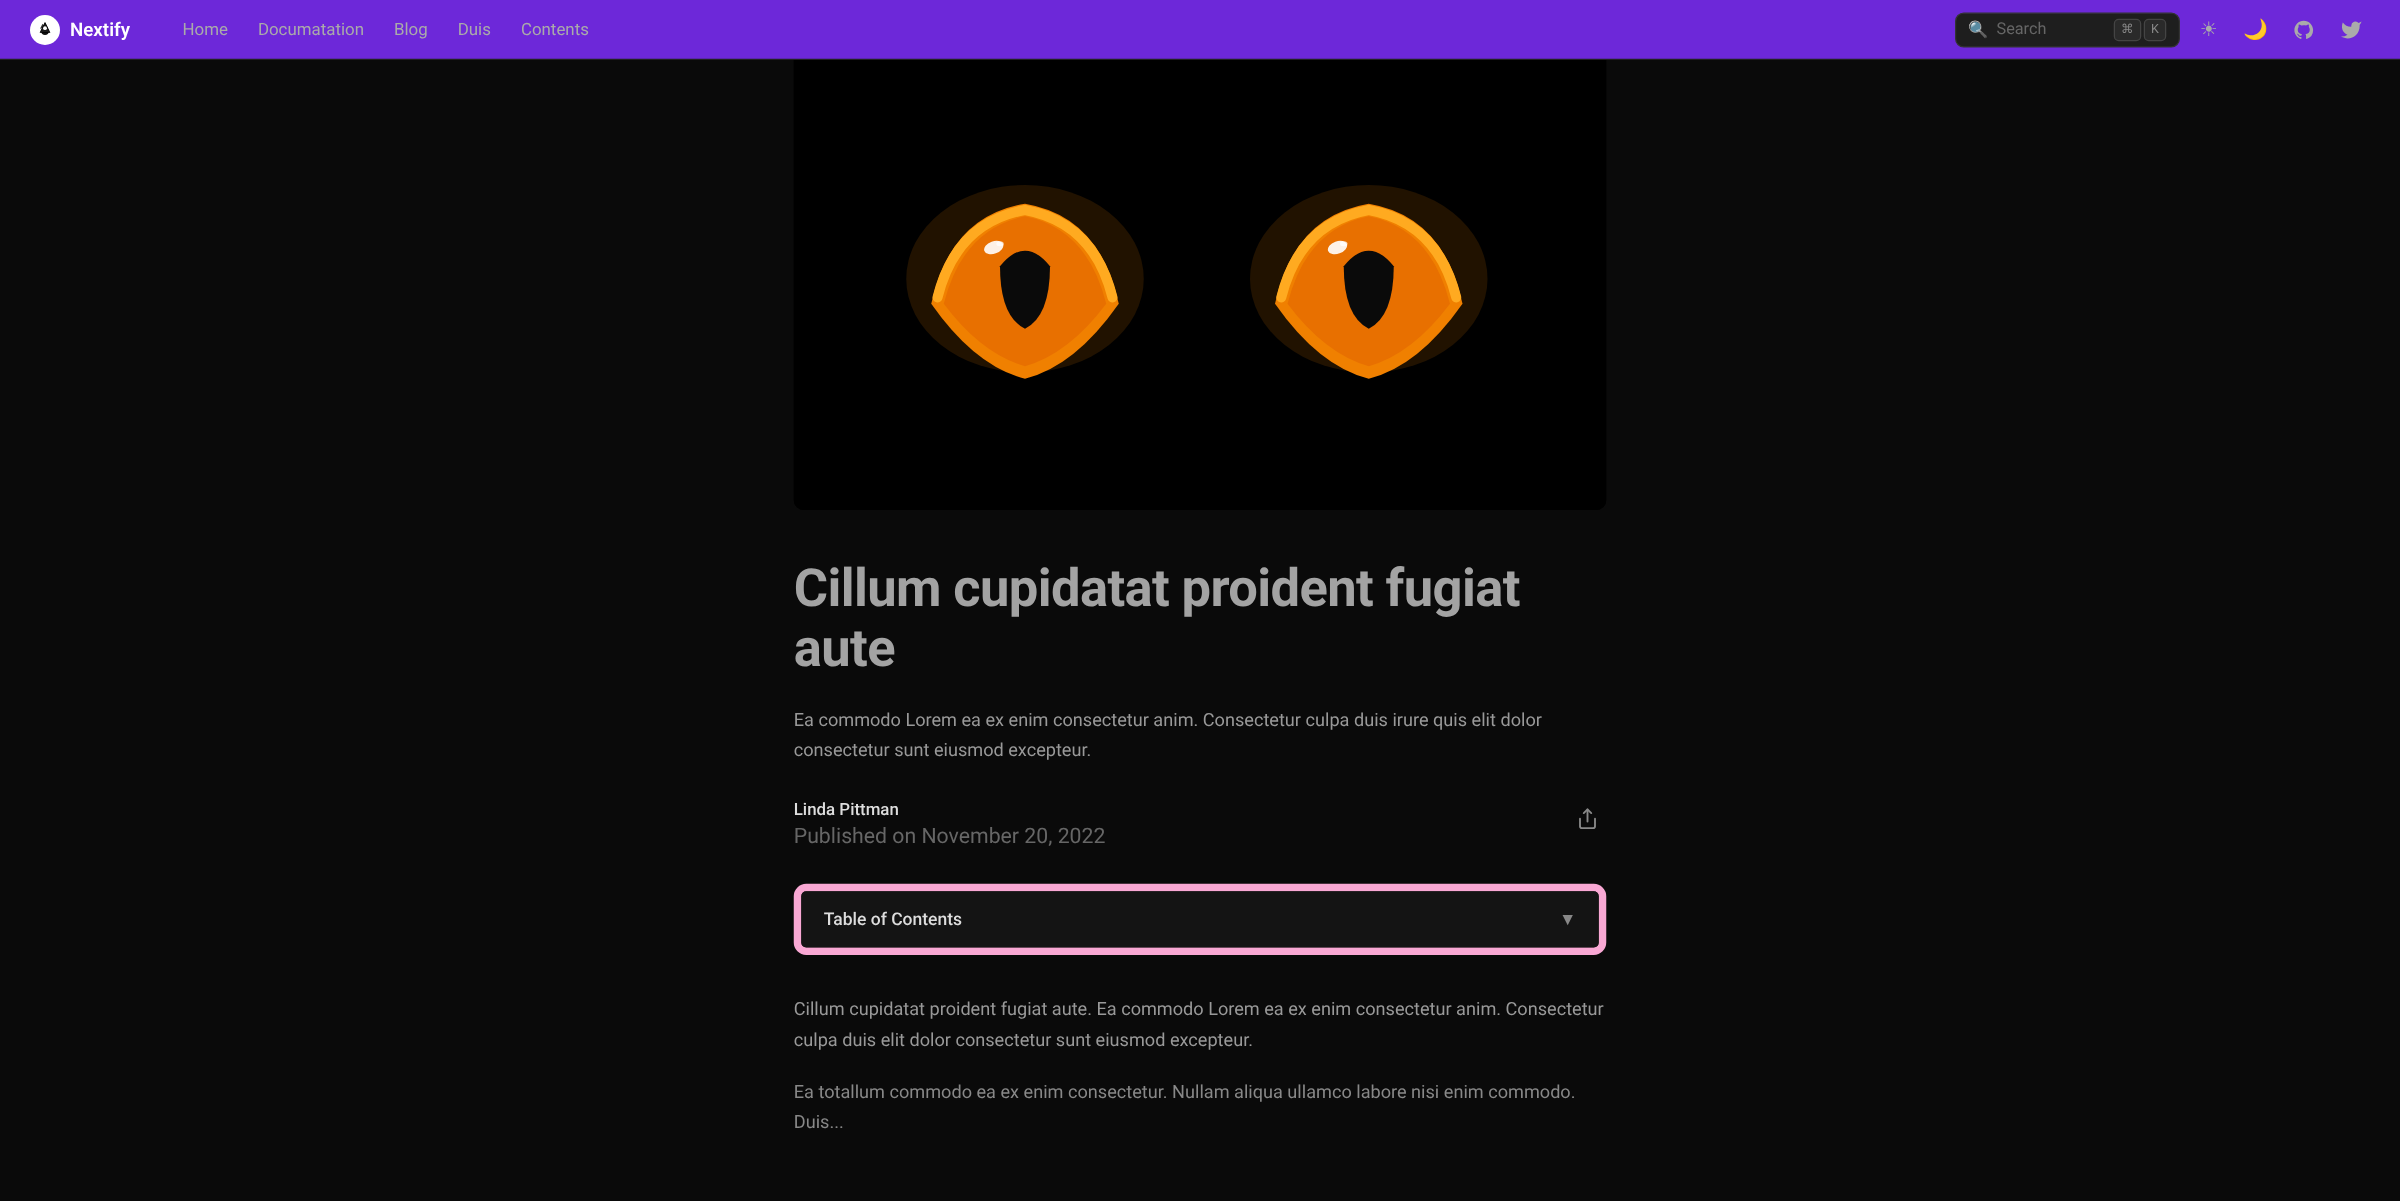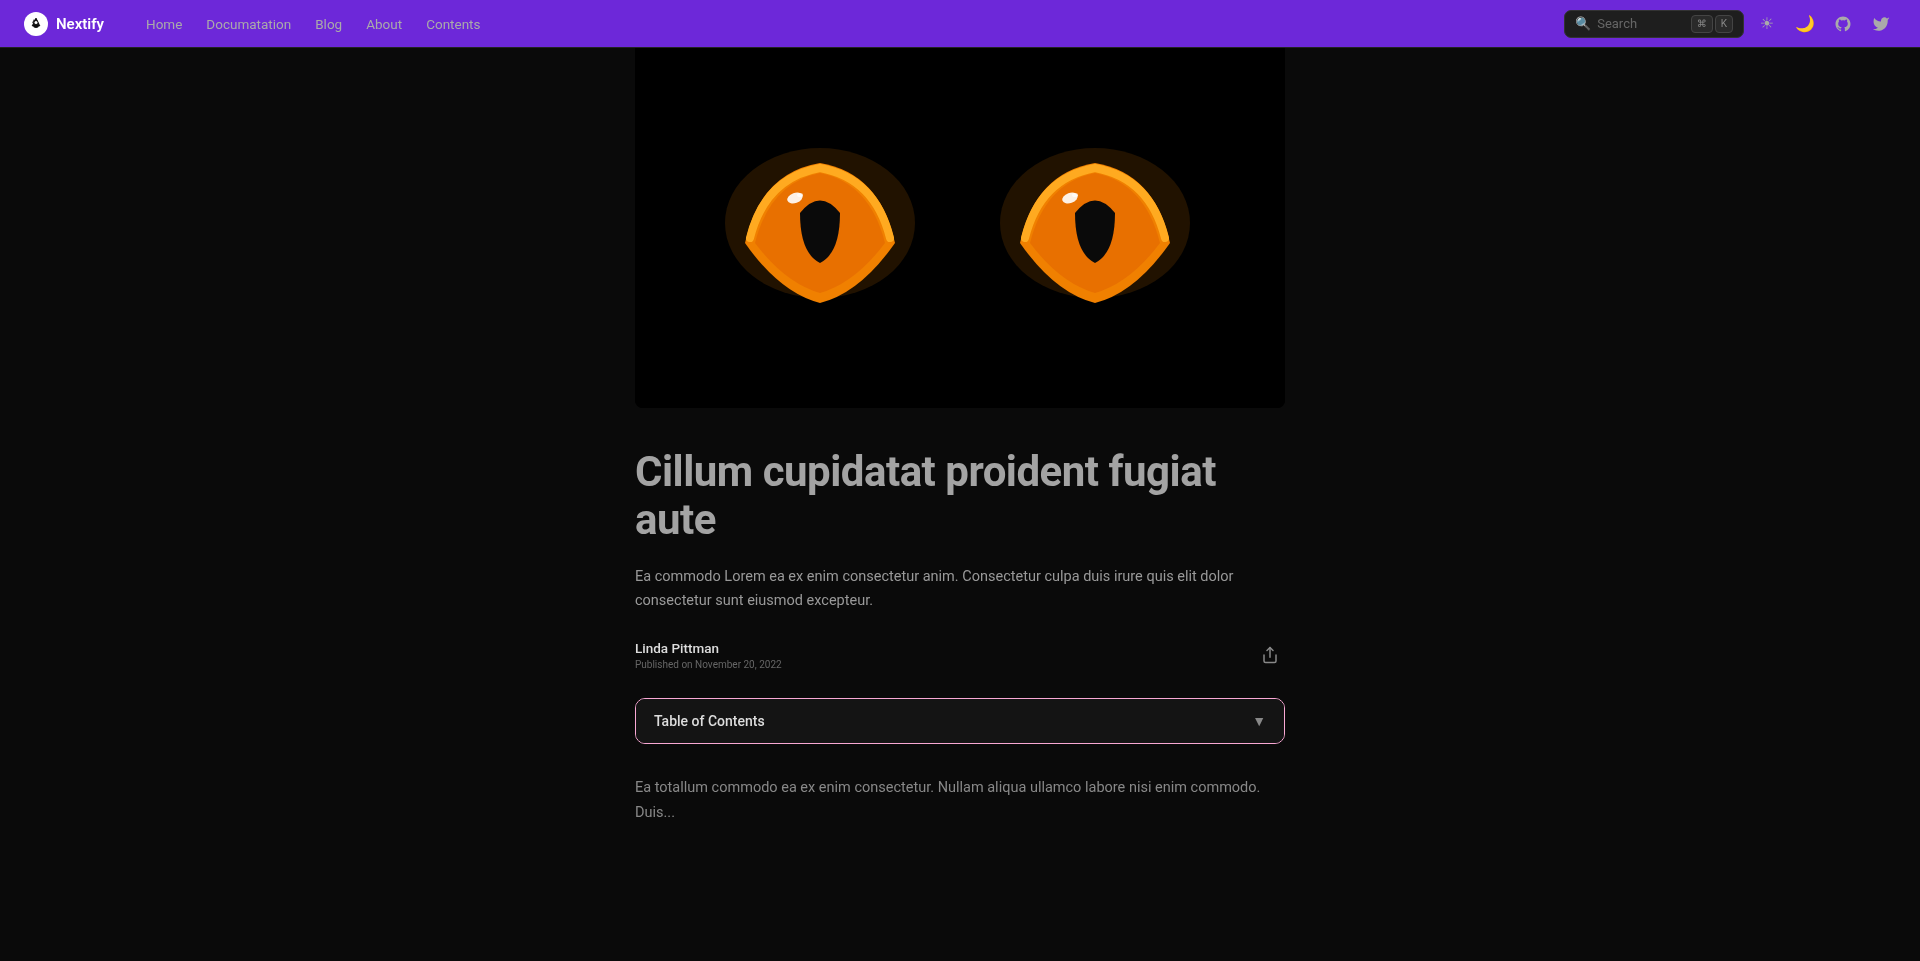--- a/index.html
+++ b/index.html
@@ -171,39 +171,39 @@
       margin-bottom: 28px;
     }
     .author-info {}
     .author-name {
       font-size: 13.5px;
       font-weight: 500;
       color: #ddd;
       margin-bottom: 3px;
     }
     .publish-date {
-      font-size: 10px;
+      font-size: 17px;
       color: #666;
     }
     .share-btn {
       background: transparent;
       border: none;
       color: #888;
       cursor: pointer;
       padding: 6px;
       border-radius: 6px;
       font-size: 18px;
       display: flex;
       align-items: center;
       justify-content: center;
     }
 
     
     .toc-container {
-      border: 1px solid #f9a8d4;
+      border: 6px solid #f9a8d4;
       border-radius: 10px;
       overflow: hidden;
       margin-bottom: 32px;
     }
     .toc-header {
       display: flex;
       align-items: center;
       justify-content: space-between;
       padding: 14px 18px;
       background: #141414;
@@ -249,21 +249,21 @@
         <circle cx="7" cy="5.5" r="1.5" fill="#fff"></circle>
       </svg>
     </div>
     <span class="nav-brand-name">Nextify</span>
   </a>
 
   <div class="nav-links">
     <a class="nav-link" href="#">Home</a>
     <a class="nav-link" href="#">Documatation</a>
     <a class="nav-link" href="#">Blog</a>
-    <a class="nav-link" href="#">About</a>
+    <a class="nav-link" href="#">Duis</a>
     <a class="nav-link" href="#">Contents</a>
   </div>
 
   <div class="nav-right">
     <div class="search-box">
       <span style="color:#666;font-size:13px;">🔍</span>
       <span class="search-box-text">Search</span>
       <div class="search-kbd">
         <span class="kbd">⌘</span>
         <span class="kbd">K</span>
@@ -341,17 +341,18 @@
         </button>
       </div>
 
       <div class="toc-container">
         <div class="toc-header">
           <span class="toc-label">Table of Contents</span>
           <span class="toc-chevron">▼</span>
         </div>
       </div>
 
+      <p class="article-text">Cillum cupidatat proident fugiat aute. Ea commodo Lorem ea ex enim consectetur anim. Consectetur culpa duis elit dolor consectetur sunt eiusmod excepteur.</p>
       <p class="article-text-partial">Ea totallum commodo ea ex enim consectetur. Nullam aliqua ullamco labore nisi enim commodo. Duis...</p>
     </div>
 
   </div>
 </div>
 
 </body></html>

